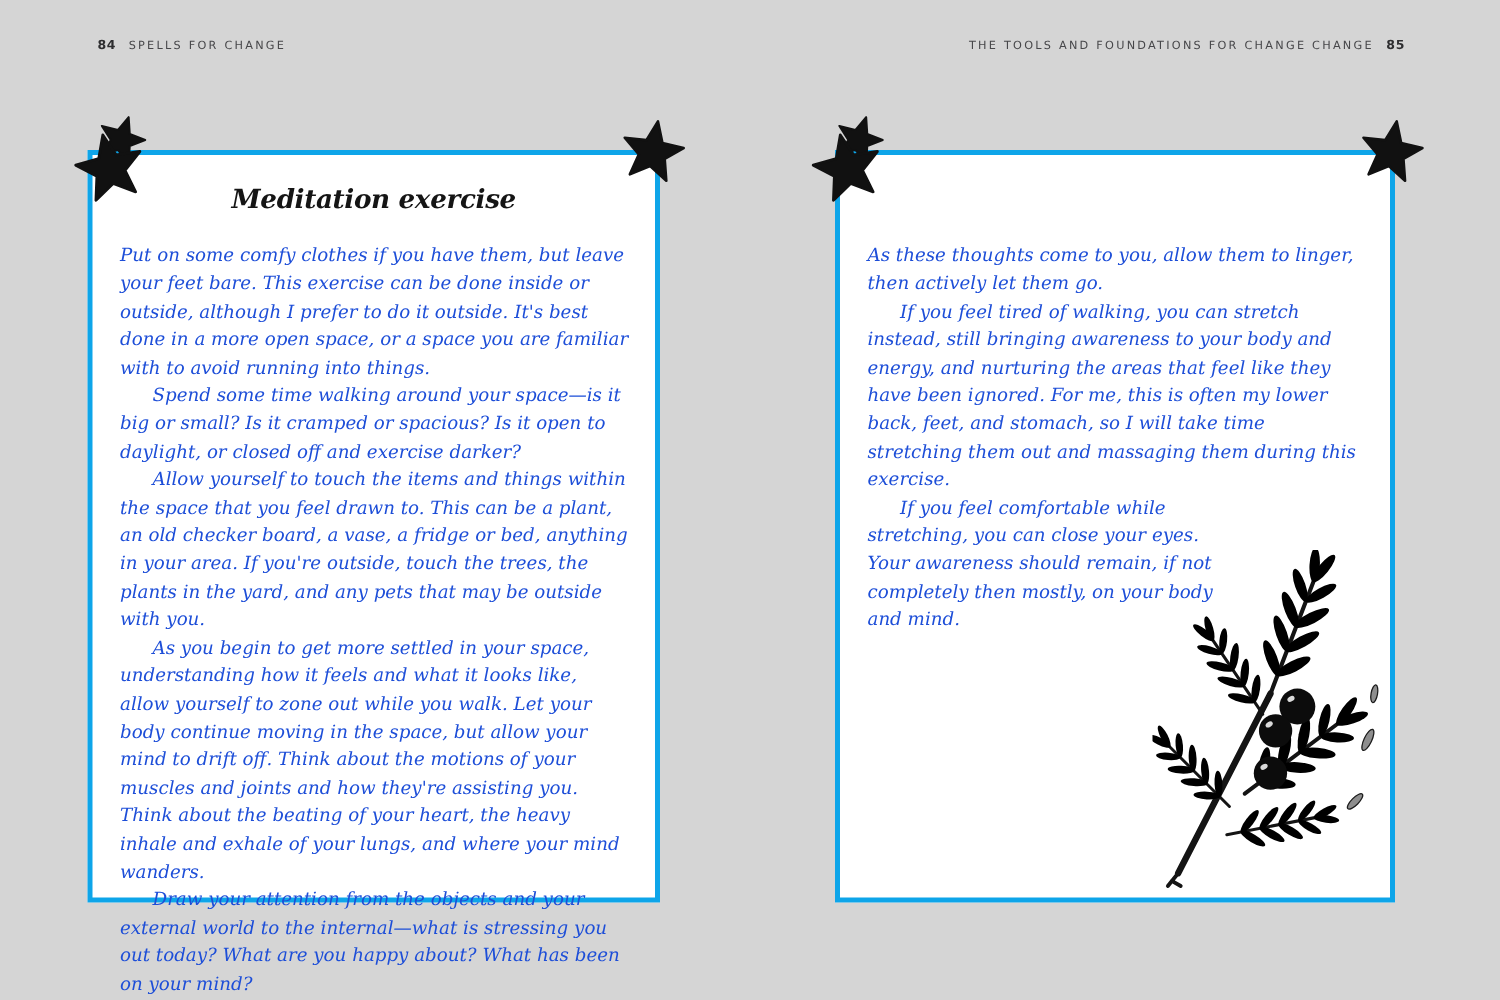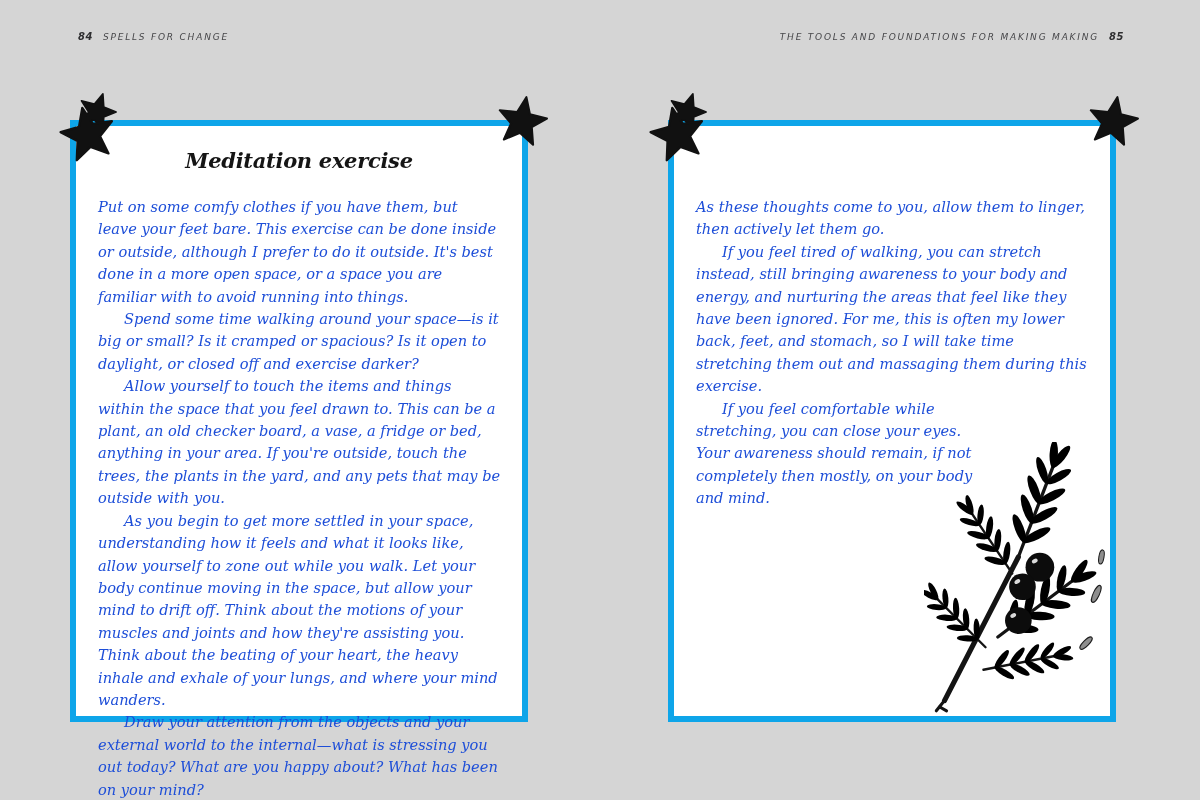--- a/index.html
+++ b/index.html
@@ -15,39 +15,38 @@
 
   
   .running-head {
     position: absolute;
     top: 31px;
     font-family: "DejaVu Sans", "Liberation Sans", sans-serif;
     font-size: 9px;
     letter-spacing: 1.8px;
     color: #47474a;
     white-space: nowrap;
-    font-style: italic;
   }
   .running-head.left  { left: 78px; }
   .running-head.right { right: 76px; }
   .running-head .pagenum {
     font-weight: bold;
     font-size: 10px;
     letter-spacing: 0.5px;
     color: #2e2e30;
   }
   .running-head .sep { display: inline-block; width: 10px; }
 
   
   .page-card {
     position: absolute;
     top: 120px;
     height: 602px;
     background: #ffffff;
-    border: 6px solid #0ea5e9;
+    border: 4px solid #0ea5e9;
   }
   .page-card.left  { left: 70px;  width: 458px; }
   .page-card.right { left: 668px; width: 448px; }
 
   .page-title {
     position: absolute;
     top: 22px;
     left: 0;
     width: 100%;
     text-align: center;
@@ -111,21 +110,21 @@
     </g>
   </defs>
 </svg>
 
 <div class="spread">
 
   <div class="running-head left">
     <span class="pagenum">84</span><span class="sep"></span><span>SPELLS FOR CHANGE</span>
   </div>
   <div class="running-head right">
-    <span>THE TOOLS AND FOUNDATIONS FOR MAKING MAKING</span><span class="sep"></span><span class="pagenum">85</span>
+    <span>THE TOOLS AND FOUNDATIONS FOR CHANGE CHANGE</span><span class="sep"></span><span class="pagenum">85</span>
   </div>
 
   <div class="page-card left">
     <div class="page-title">Meditation exercise</div>
     <div class="card-body">
       <p>Put on some comfy clothes if you have them, but leave your feet bare. This exercise can be done inside or outside, although I prefer to do it outside. It's best done in a more open space, or a space you are familiar with to avoid running into things.</p>
       <p>Spend some time walking around your space—is it big or small? Is it cramped or spacious? Is it open to daylight, or closed off and exercise darker?</p>
       <p>Allow yourself to touch the items and things within the space that you feel drawn to. This can be a plant, an old checker board, a vase, a fridge or bed, anything in your area. If you're outside, touch the trees, the plants in the yard, and any pets that may be outside with you.</p>
       <p>As you begin to get more settled in your space, understanding how it feels and what it looks like, allow yourself to zone out while you walk. Let your body continue moving in the space, but allow your mind to drift off. Think about the motions of your muscles and joints and how they're assisting you. Think about the beating of your heart, the heavy inhale and exhale of your lungs, and where your mind wanders.</p>
       <p>Draw your attention from the objects and your external world to the internal—what is stressing you out today? What are you happy about? What has been on your mind?</p>

